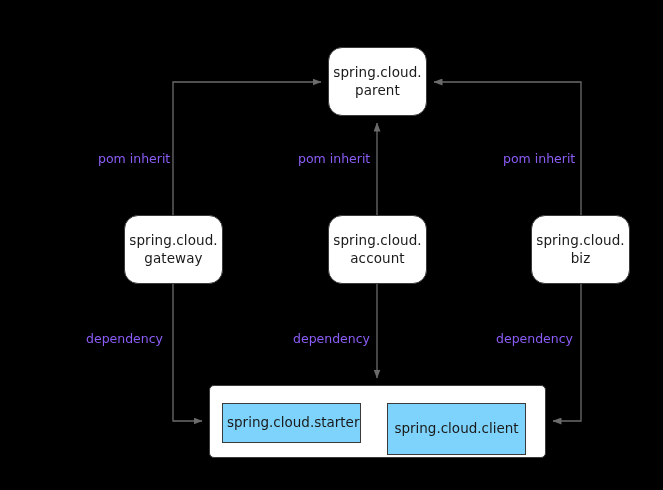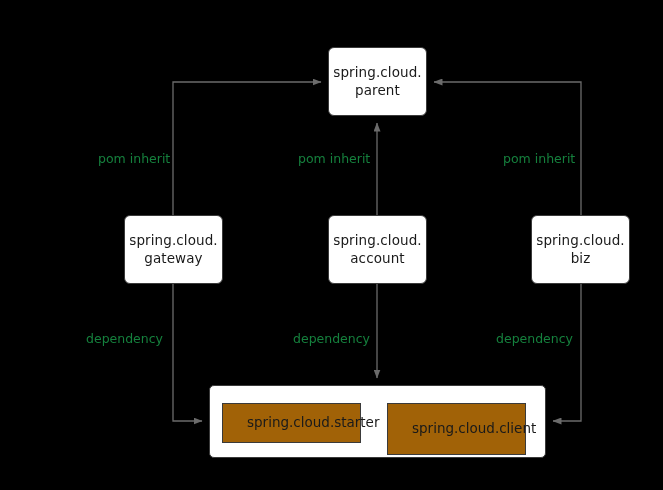--- a/index.html
+++ b/index.html
@@ -20,21 +20,21 @@
     left: 0;
     top: 0;
     width: 663px;
     height: 490px;
     pointer-events: none;
   }
   .node {
     position: absolute;
     background: #ffffff;
     border: 1.6px solid #3a3a3a;
-    border-radius: 6px;
+    border-radius: 14px;
     box-sizing: border-box;
     display: flex;
     align-items: center;
     justify-content: center;
     text-align: center;
     color: #1a1a1a;
     font-size: 13.5px;
     line-height: 1.32;
     letter-spacing: 0.1px;
   }
@@ -47,36 +47,35 @@
   }
   .group-box {
     position: absolute;
     background: #ffffff;
     border: 1.8px solid #3a3a3a;
     border-radius: 5px;
     box-sizing: border-box;
   }
   .sub-node {
     position: absolute;
-    background: #a16207;
+    background: #7dd3fc;
     border: 1.6px solid #3a3a3a;
     border-radius: 0;
     box-sizing: border-box;
     display: flex;
     align-items: center;
     justify-content: flex-start;
     text-align: center;
     color: #1a1a1a;
     font-size: 13.5px;
     line-height: 1.32;
-    padding-left: 20px;
   }
   .edge-label {
     position: absolute;
-    color: #15803d;
+    color: #8b5cf6;
     font-size: 12.5px;
     white-space: nowrap;
     line-height: 1;
   }
 </style>
 </head>
 <body>
 
 <div id="canvas">
 

